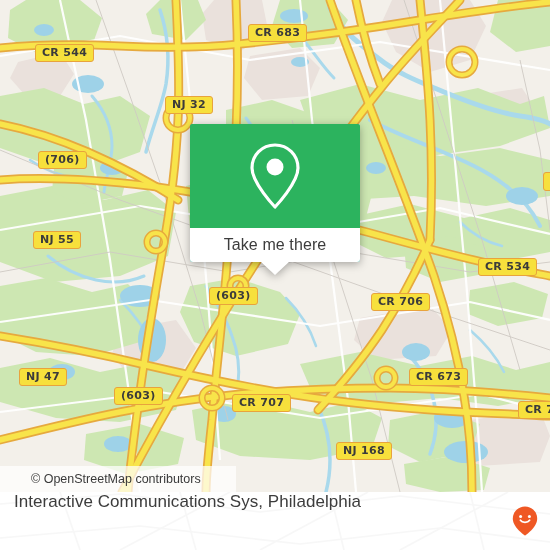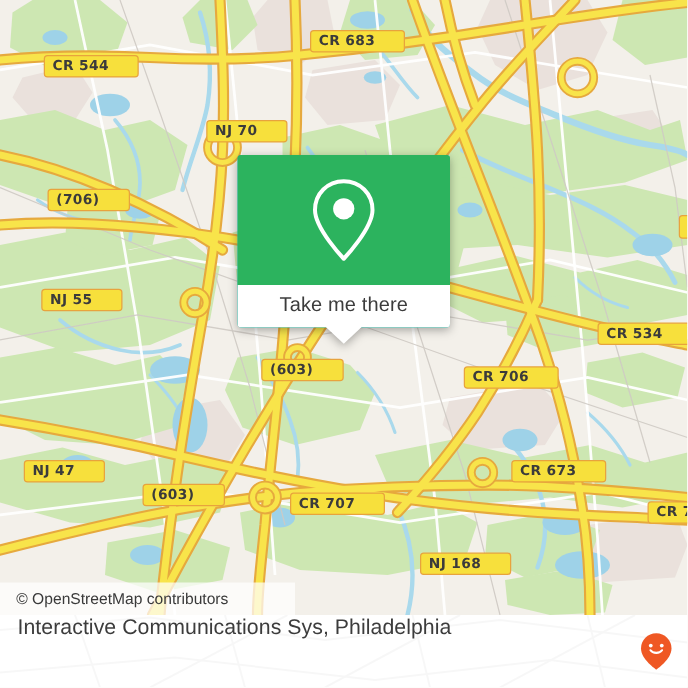--- a/index.html
+++ b/index.html
@@ -6,27 +6,27 @@
   body{width:550px;height:550px;overflow:hidden;font-family:"Liberation Sans",sans-serif;}
   #app{position:relative;width:550px;height:550px;overflow:hidden;background:#fff;}
 
   
   #map{position:absolute;left:0;top:0;width:550px;height:492px;overflow:hidden;background:#f2efe9;}
   .mapsvg{position:absolute;left:0;top:0;width:550px;height:492px;display:block;}
 
   
   .shield{position:absolute;background:#f7e03c;border:1.6px solid #e8a33d;border-radius:3px;
           color:#3b3b3b;font-family:"DejaVu Sans",sans-serif;font-size:11px;font-weight:700;
-          letter-spacing:.3px;padding:2px 23px 3px 6px;line-height:11px;white-space:nowrap;
+          letter-spacing:.3px;padding:2px 6px 3px 6px;line-height:11px;white-space:nowrap;
           box-sizing:border-box;text-align:center;}
 
   
   #attrib{position:absolute;left:0;bottom:0;height:26px;width:236px;
           background:rgba(255,255,255,.72);display:flex;align-items:center;}
-  #attrib span{font-family:"Liberation Sans",sans-serif;font-size:12.5px;color:#3a3a3a;padding-left:13px;}
+  #attrib span{font-family:"Liberation Sans",sans-serif;font-size:12.5px;color:#3a3a3a;padding-left:31px;}
 
   
   #popup{position:absolute;left:190px;top:124px;width:170px;height:138px;
          border-radius:3px;overflow:visible;
          filter:drop-shadow(0 2px 4px rgba(0,0,0,.32));}
   #popup-body{width:170px;height:138px;border-radius:3px;overflow:hidden;background:#14b8a6;}
   #popup-green{height:104px;background:#2cb35e;display:flex;align-items:center;justify-content:center;}
   #popup-label{height:34px;display:flex;align-items:center;justify-content:center;background:#fff;}
   #popup-label span{font-family:"Liberation Sans",sans-serif;font-size:16px;color:#3c3c3c;letter-spacing:.1px;}
   #popup-tail{position:absolute;left:70px;top:137px;width:0;height:0;
@@ -191,21 +191,21 @@
             <circle cx="212" cy="398" r="10"></circle>
           <circle cx="238" cy="286" r="8"></circle>
             <circle cx="386" cy="378" r="9"></circle>
         </g>
       </g>
     </svg>
 
     <div id="shields">
         <div class="shield" style="left: 35px; top: 44px;">CR 544</div>
         <div class="shield" style="left: 248px; top: 24px;">CR 683</div>
-        <div class="shield" style="left: 165px; top: 96px;">NJ 70</div>
+        <div class="shield" style="left: 165px; top: 96px;">NJ 32</div>
         <div class="shield" style="left: 38px; top: 127px; margin-top: 24px;">(706)</div>
         <div class="shield" style="left: 33px; top: 231px;">NJ 55</div>
         <div class="shield" style="left: 478px; top: 258px;">CR 534</div>
         <div class="shield" style="left: 209px; top: 287px;">(603)</div>
         <div class="shield" style="left: 371px; top: 293px;">CR 706</div>
         <div class="shield" style="left: 409px; top: 368px;">CR 673</div>
         <div class="shield" style="left: 19px; top: 368px;">NJ 47</div>
         <div class="shield" style="left: 114px; top: 387px;">(603)</div>
         <div class="shield" style="left: 232px; top: 394px;">CR 707</div>
         <div class="shield" style="left: 518px; top: 401px;">CR 70</div>

